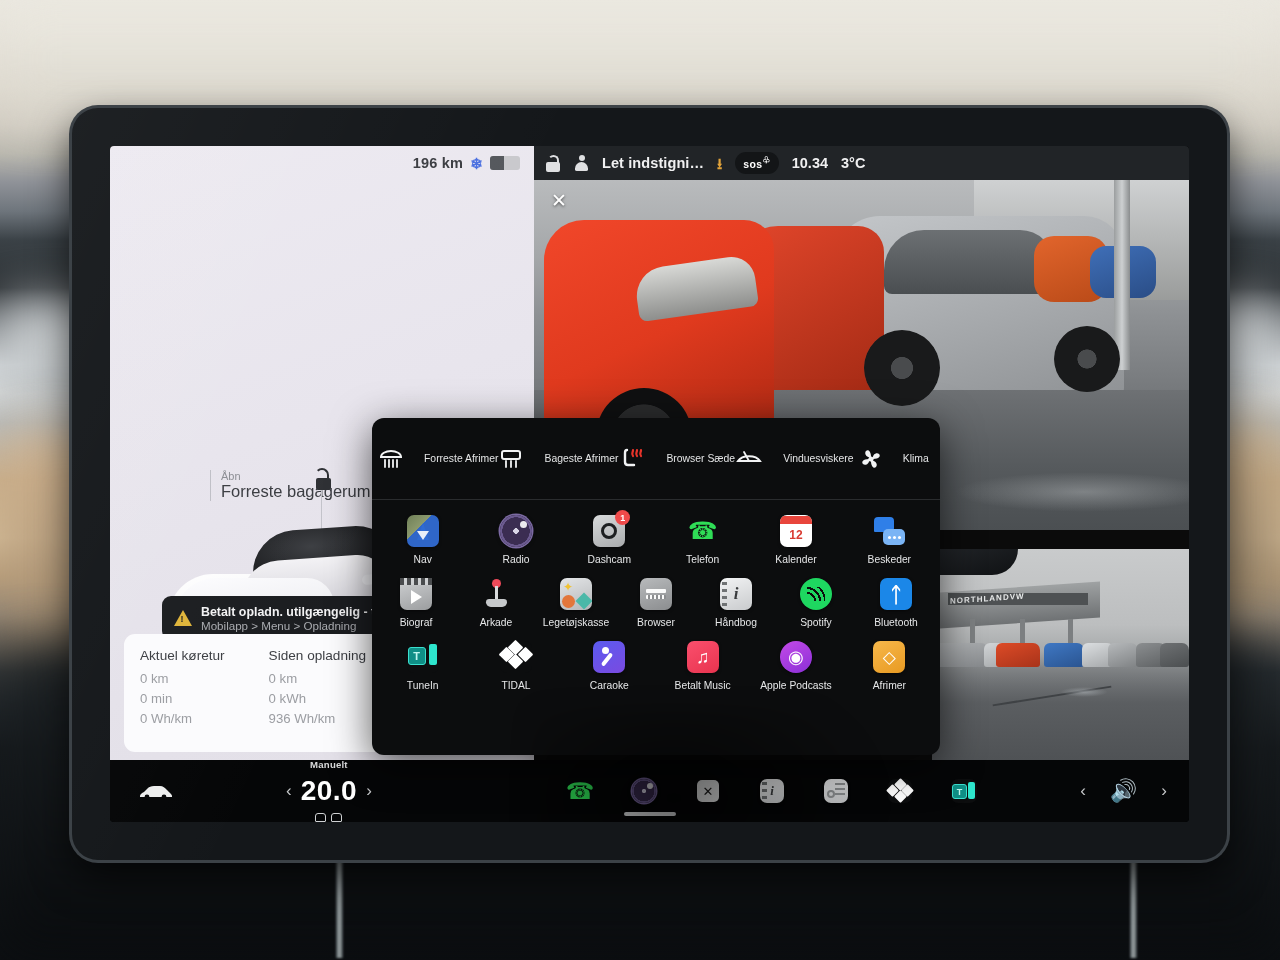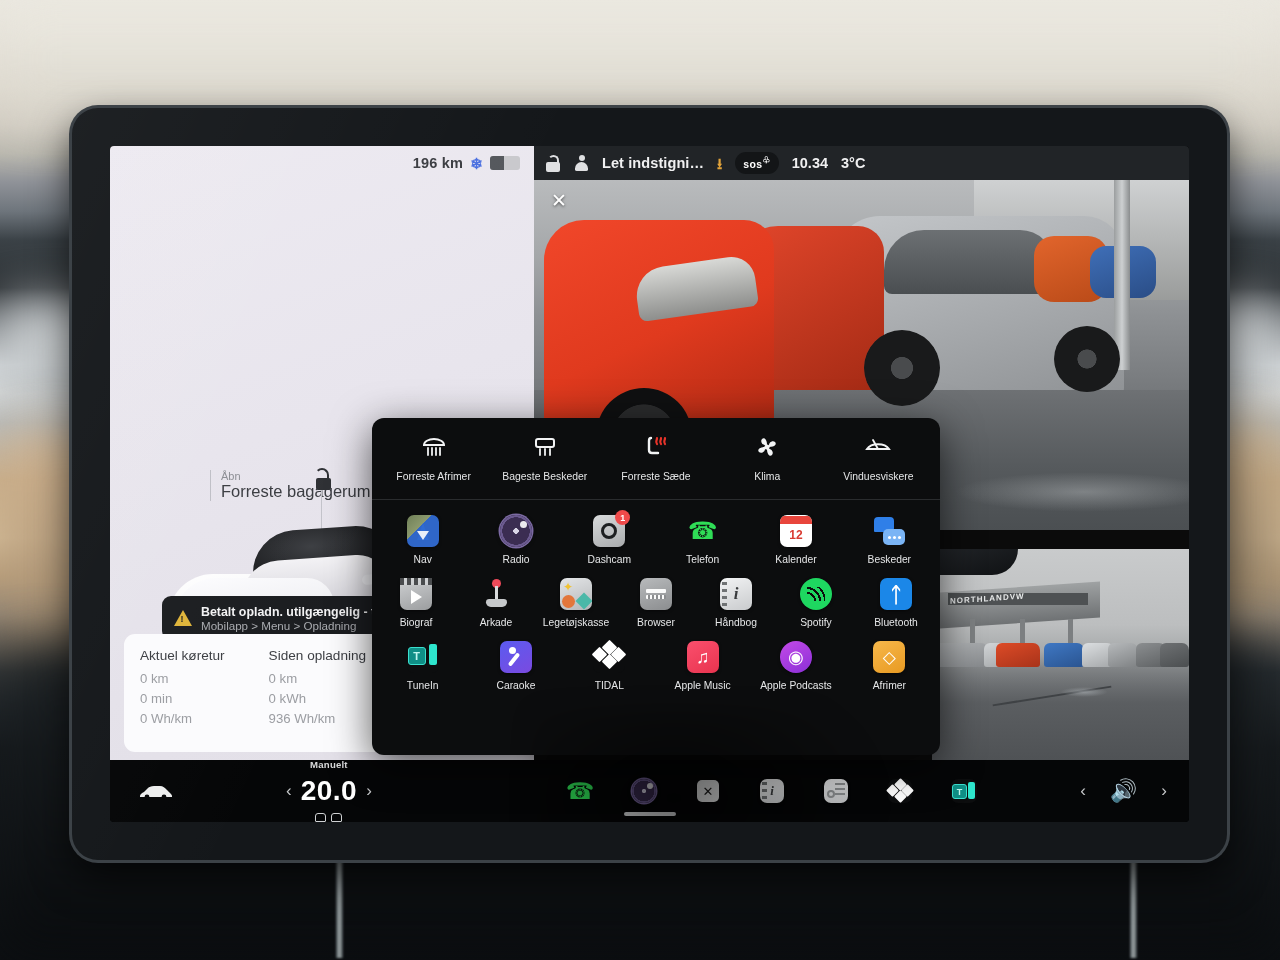--- a/index.html
+++ b/index.html
@@ -298,22 +298,22 @@
     box-shadow: 0 10px 40px rgba(0,0,0,.65);
     overflow:hidden;
     z-index: 40;
   }
   #quick-row {
     display:flex; height: 82px;
     border-bottom: 1px solid #2a2c2e;
     padding: 0 6px;
   }
   .quick {
-    flex:1; display:flex; flex-direction:column; align-items:center;
-    justify-content:center; gap:12px; cursor:pointer;
+    flex:1; display:flex; flex-direction:row; align-items:center;
+    justify-content:center; gap:20px; cursor:pointer;
   }
   .quick .ql { font-size: 10.4px; color:#e4e5e6; white-space:nowrap; }
   .qi { height: 24px; display:flex; align-items:center; justify-content:center; }
 
   #app-grid { padding: 8px 4px 6px; }
   .app-row { display:flex; }
   .app {
     flex:1; display:flex; flex-direction:column; align-items:center;
     gap:7px; padding: 7px 0 6px; cursor:pointer; position:relative;
   }
@@ -607,55 +607,55 @@
           <span class="ql">Forreste Afrimer</span>
         </div>
 
         <div class="quick">
           <span class="qi">
             <svg width="26" height="22" viewBox="0 0 26 22">
               <rect x="4" y="3" width="18" height="8" rx="2" fill="none" stroke="#f2f3f4" stroke-width="2"></rect>
               <path d="M8 13v6M13 13v6M18 13v6" stroke="#f2f3f4" stroke-width="1.8" stroke-linecap="round"></path>
             </svg>
           </span>
-          <span class="ql">Bageste Beskeder</span>
+          <span class="ql">Bageste Afrimer</span>
         </div>
 
         <div class="quick">
           <span class="qi">
             <svg width="28" height="22" viewBox="0 0 28 22">
               <path d="M9 2c0 0 -2 0 -2 3v9c0 2 1 3 3 3h6" fill="none" stroke="#f2f3f4" stroke-width="2.4" stroke-linecap="round"></path>
               <path d="M15 2c0 3 -2 3 0 6M19 2c0 3 -2 3 0 6M23 2c0 3 -2 3 0 6" stroke="#e8342a" stroke-width="2.2" stroke-linecap="round" fill="none"></path>
             </svg>
           </span>
-          <span class="ql">Forreste Sæde</span>
+          <span class="ql">Browser Sæde</span>
+        </div>
+
+        <div class="quick">
+          <span class="qi">
+            <svg width="28" height="22" viewBox="0 0 28 22">
+              <path d="M3 13a12 8 0 0 1 22 0z" fill="none" stroke="#f2f3f4" stroke-width="2"></path>
+              <path d="M14 13L9 4" stroke="#f2f3f4" stroke-width="1.8" stroke-linecap="round"></path>
+            </svg>
+          </span>
+          <span class="ql">Vinduesviskere</span>
         </div>
 
         <div class="quick">
           <span class="qi">
             <svg width="24" height="24" viewBox="0 0 24 24">
               <circle cx="12" cy="12" r="2.6" fill="#f2f3f4"></circle>
               <path d="M12 10C12 4 9 2 7 4s0 7 5 6z" fill="#f2f3f4"></path>
               <path d="M14 12c6 0 8-3 6-5s-7 0-6 5z" fill="#f2f3f4"></path>
               <path d="M12 14c0 6 3 8 5 6s0-7-5-6z" fill="#f2f3f4"></path>
               <path d="M10 12c-6 0-8 3-6 5s7 0 6-5z" fill="#f2f3f4"></path>
             </svg>
           </span>
           <span class="ql">Klima</span>
         </div>
-
-        <div class="quick">
-          <span class="qi">
-            <svg width="28" height="22" viewBox="0 0 28 22">
-              <path d="M3 13a12 8 0 0 1 22 0z" fill="none" stroke="#f2f3f4" stroke-width="2"></path>
-              <path d="M14 13L9 4" stroke="#f2f3f4" stroke-width="1.8" stroke-linecap="round"></path>
-            </svg>
-          </span>
-          <span class="ql">Vinduesviskere</span>
-        </div>
       </div>
 
       <div id="app-grid">
 
         <div class="app-row">
           <div class="app">
             <span class="ic ic-nav">
                   <span class="arrow"></span>
                 </span>
             <span class="al">Nav</span>
@@ -751,40 +751,40 @@
 
         <div class="app-row">
           <div class="app">
             <span class="ic ic-tun">
               <span class="a">T</span>
                   <span class="b"></span>
             </span>
             <span class="al">TuneIn</span>
           </div>
           <div class="app">
-            <span class="ic ic-kar">
-                  <span class="m"></span>
-                  <span class="s"></span>
-                </span>
-            <span class="al">Caraoke</span>
-          </div>
-          <div class="app">
             <span class="ic ic-tidal">
                   <i class="d1"></i>
                   <i class="d2"></i>
                   <i class="d3"></i>
                   <i class="d4"></i>
                 </span>
             <span class="al">TIDAL</span>
           </div>
           <div class="app">
+            <span class="ic ic-kar">
+                  <span class="m"></span>
+                  <span class="s"></span>
+                </span>
+            <span class="al">Caraoke</span>
+          </div>
+          <div class="app">
             <span class="ic ic-am">
                   <span class="n">♫</span>
                 </span>
-            <span class="al">Apple Music</span>
+            <span class="al">Betalt Music</span>
           </div>
           <div class="app">
             <span class="ic ic-ap">
                   <span class="n">◉</span>
                 </span>
             <span class="al">Apple Podcasts</span>
           </div>
           <div class="app">
             <span class="ic ic-aud">
                   <span class="n">◇</span>

